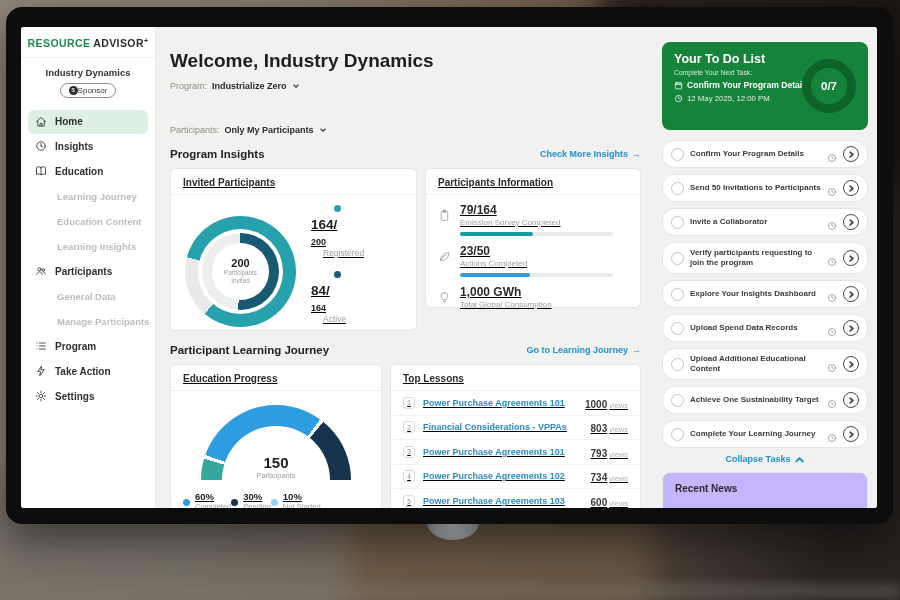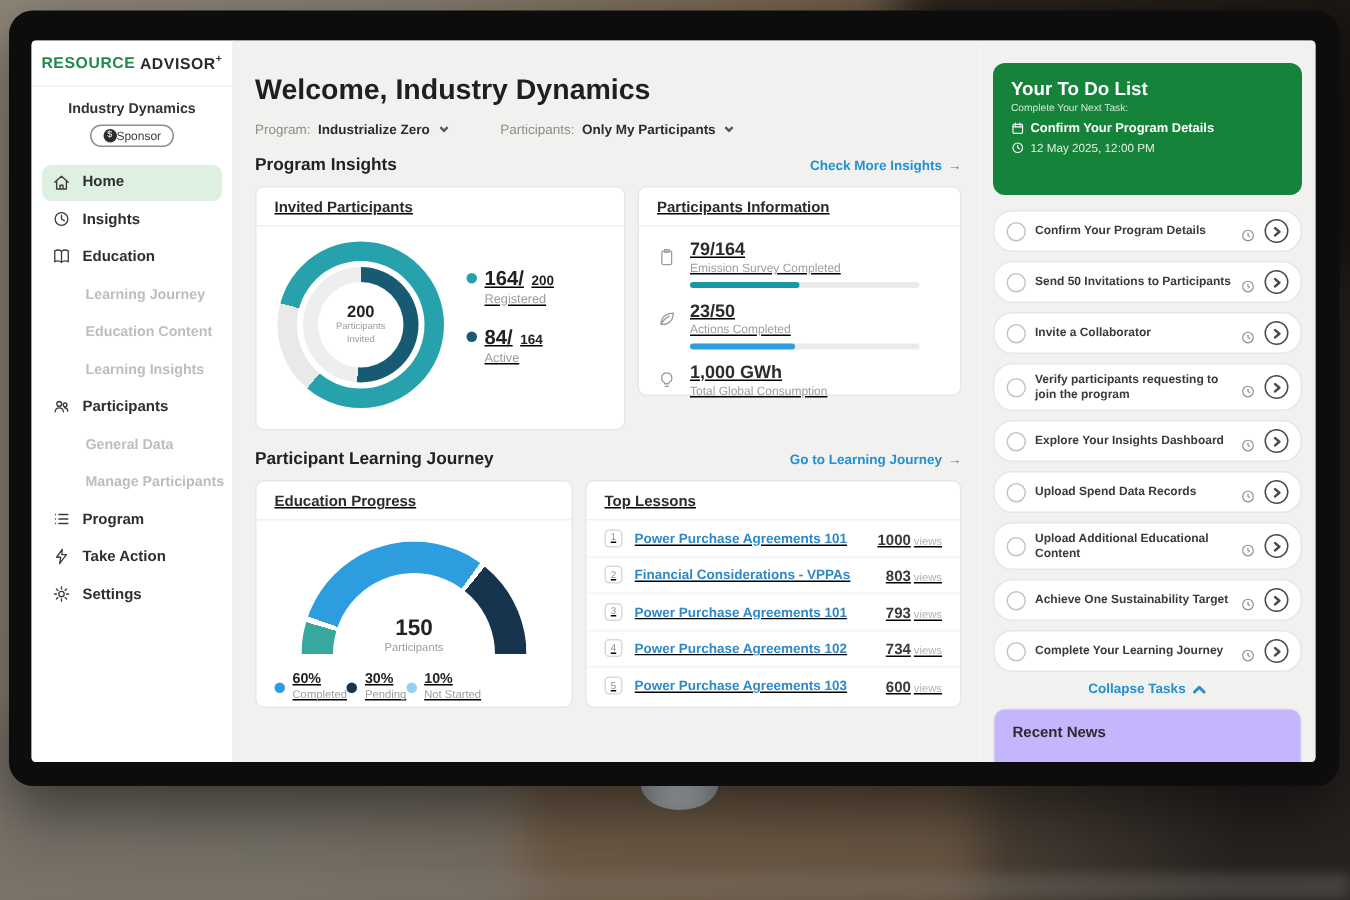--- a/index.html
+++ b/index.html
@@ -36,21 +36,21 @@
   .nav { margin-top:12px; }
   .nav-item { display:flex; align-items:center; gap:8px; height:25px; padding-left:14px;
     font-size:10px; font-weight:bold; color:#2f2f2f; cursor:pointer; }
   .nav-item svg { width:12px; height:12px; stroke:#3c3c3c; fill:none; stroke-width:1.8; stroke-linecap:round; stroke-linejoin:round; flex:none; }
   .nav-item.active { background:#def0e1; border-radius:6px; margin:0 7px; padding-left:7px; height:24px; }
   .nav-item.sub { padding-left:36px; color:#bdbdb9; font-weight:bold; font-size:9.5px; }
 
   
   .main { flex:1; background:#f1f1ef; padding:10px 12px 0 14px; min-width:0; }
   .welcome { font-size:19px; font-weight:bold; color:#1f1f1f; margin-top:13px; }
-  .filters { display:flex; gap:34px; margin-top:9px; align-items:flex-start; }
+  .filters { display:flex; gap:34px; margin-top:9px; align-items:flex-start;flex-direction:column; }
   .filter { display:flex; align-items:center; gap:5px; font-size:9px; color:#8d8d89; }
   .filter b { color:#2c2c2c; font-size:9px; }
   .chev { width:8px; height:8px; stroke:#555; fill:none; stroke-width:2; }
   .sect-row { display:flex; align-items:center; justify-content:space-between; margin-top:13px; }
   .sect-title { font-size:11.5px; font-weight:bold; color:#222; }
   .link { font-size:9px; font-weight:bold; color:#2390cf; display:flex; align-items:center; gap:4px; cursor:pointer; }
   .cards { display:flex; gap:8px; margin-top:8px;text-decoration:underline; }
   .card { background:#fff; border:1px solid #e7e7e5; border-radius:6px; }
   .card-head { padding:8px 12px 6px; font-size:10px; font-weight:bold; color:#2b2b2b; border-bottom:1px solid #f0f0ee; }
 
@@ -60,21 +60,21 @@
   .donut { position:relative; width:111px; height:111px; flex:none; }
   .ring-outer { position:absolute; inset:0; border-radius:50%; }
   .ring-outer::after { content:''; position:absolute; inset:13px; background:#fff; border-radius:50%; }
   .ring-inner { position:absolute; inset:17px; border-radius:50%; }
   .ring-inner::after { content:''; position:absolute; inset:10px; background:#fff; border-radius:50%; }
   .donut-center { position:absolute; inset:0; display:flex; flex-direction:column; align-items:center; justify-content:center; text-align:center; }
   .donut-center .v { font-size:11px; font-weight:bold; color:#222; }
   .donut-center .l { font-size:6.3px; color:#9d9d99; line-height:1.3; }
   .inv-legend { margin-left:15px; }
   .leg-block { margin-bottom:13px; }
-  .leg-line { display:flex; align-items:baseline; gap:5px; }
+  .leg-line { display:flex; align-items:baseline; gap:5px;flex-direction:column; }
   .dot { width:7px; height:7px; border-radius:50%; flex:none; align-self:center; }
   .leg-big { font-size:13.5px; font-weight:bold; color:#222; }
   .leg-small { font-size:9px; font-weight:bold; color:#222; }
   .leg-label { font-size:8.5px; color:#9d9d99; margin-left:12px; margin-top:1px; }
 
   
   .card-pinfo { flex:1; height:140px; }
   .pinfo-row { display:flex; gap:9px; padding:8px 14px 0 12px; }
   .pinfo-row svg { width:13px; height:13px; stroke:#9a9a96; fill:none; stroke-width:1.6; stroke-linecap:round; stroke-linejoin:round; margin-top:6px; flex:none; }
   .pinfo-content { flex:1; }
@@ -414,20 +414,21 @@
           <span class="todo-task">Confirm Your Program Details</span>
         </div>
         <div class="todo-line">
           <svg viewBox="0 0 24 24">
                 <circle cx="12" cy="12" r="8.5"></circle>
                 <path d="M12 7.5V12l3 1.8"></path>
               </svg>
           <span class="todo-time">12 May 2025, 12:00 PM</span>
         </div>
       </div>
+      <div class="todo-ring">0/7</div>
     </div>
 
     <div class="tasks">
       <div class="task-row">
         <span class="task-check"></span>
         <span class="task-label">Confirm Your Program Details</span>
         <span class="task-info"><svg viewBox="0 0 24 24">
                 <circle cx="12" cy="12" r="8.5"></circle>
                 <path d="M12 8v4l2.5 1.5"></path>
               </svg></span>

